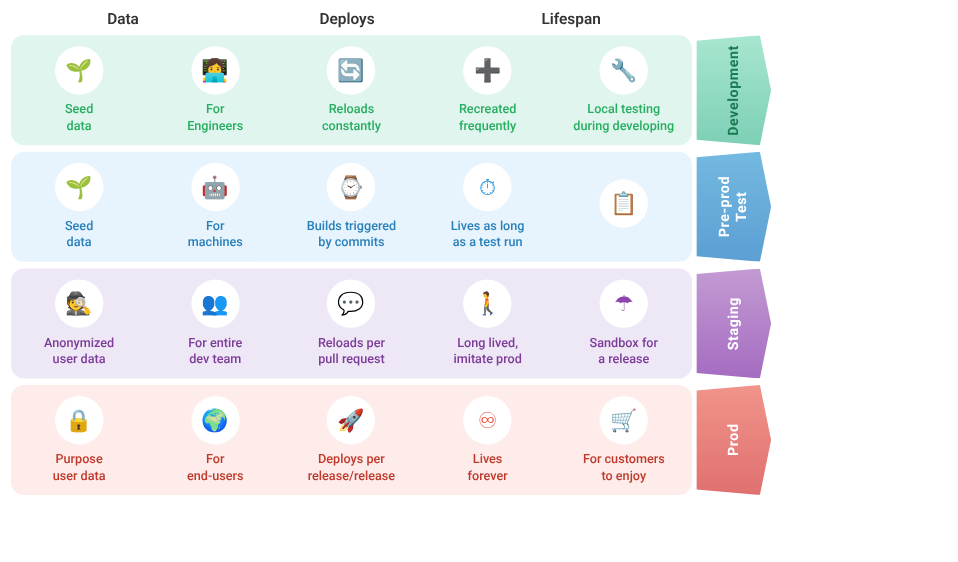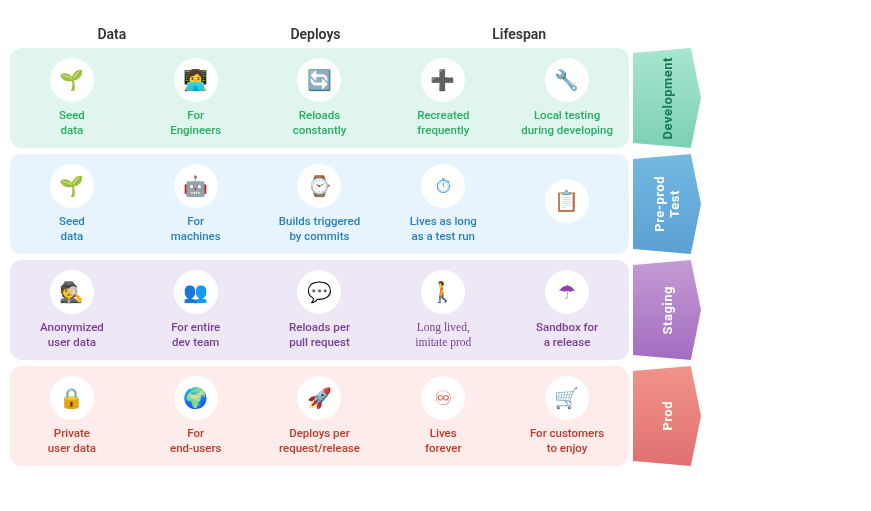--- a/index.html
+++ b/index.html
@@ -8,21 +8,20 @@
       background: #fff;
       width: 871px;
       min-height: 511px;
       overflow: hidden;
     }
 
     .container {
       width: 711px;
       padding: 10px 10px 10px 10px;
       position: relative;
-      margin-top: 16px;
     }
 
     .header-row {
       display: flex;
       margin-left: 0px;
       margin-bottom: 6px;
       padding-right: 80px;
     }
 
     .header-cell {
@@ -239,49 +238,49 @@
             <div class="cell-text staging-cell-text" style="white-space: pre-line;">For entire
 dev team</div>
           </div>
           <div class="cell">
             <div class="cell-icon staging-cell-icon">💬</div>
             <div class="cell-text staging-cell-text" style="white-space: pre-line;">Reloads per
 pull request</div>
           </div>
           <div class="cell">
             <div class="cell-icon staging-cell-icon">🚶</div>
-            <div class="cell-text staging-cell-text" style="white-space: pre-line; font-family: Liberation Serif, serif;">Long lived,
+            <div class="cell-text staging-cell-text" style="white-space: pre-line;">Long lived,
 imitate prod</div>
           </div>
           <div class="cell">
             <div class="cell-icon staging-cell-icon">☂</div>
             <div class="cell-text staging-cell-text" style="white-space: pre-line;">Sandbox for
 a release</div>
           </div>
         </div>
         <div class="env-label-tab staging-tab">
           <div class="env-label-text staging-tab-text" style="white-space: pre-line; text-align: center;">Staging</div>
         </div>
       </div>
       <div class="env-row">
         <div class="env-cells prod-cells">
           <div class="cell">
             <div class="cell-icon prod-cell-icon">🔒</div>
-            <div class="cell-text prod-cell-text" style="white-space: pre-line;">Private
+            <div class="cell-text prod-cell-text" style="white-space: pre-line;">Purpose
 user data</div>
           </div>
           <div class="cell">
             <div class="cell-icon prod-cell-icon">🌍</div>
             <div class="cell-text prod-cell-text" style="white-space: pre-line;">For
 end-users</div>
           </div>
           <div class="cell">
             <div class="cell-icon prod-cell-icon">🚀</div>
             <div class="cell-text prod-cell-text" style="white-space: pre-line;">Deploys per
-request/release</div>
+release/release</div>
           </div>
           <div class="cell">
             <div class="cell-icon prod-cell-icon">♾</div>
             <div class="cell-text prod-cell-text" style="white-space: pre-line;">Lives
 forever</div>
           </div>
           <div class="cell">
             <div class="cell-icon prod-cell-icon">🛒</div>
             <div class="cell-text prod-cell-text" style="white-space: pre-line;">For customers
 to enjoy</div>

